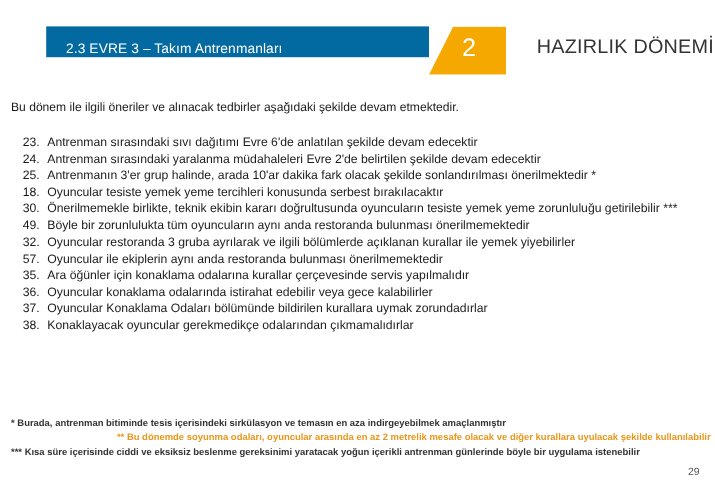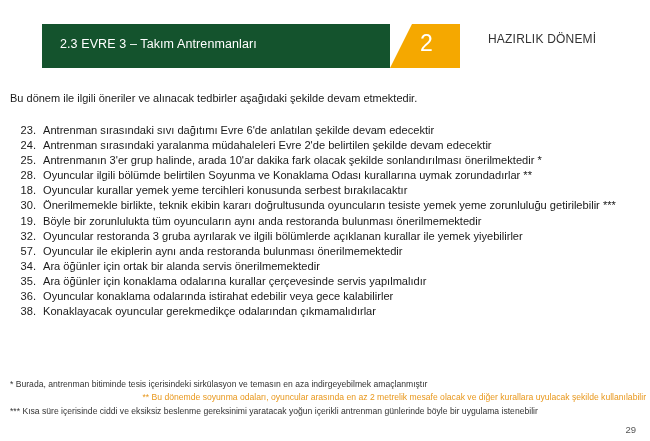--- a/index.html
+++ b/index.html
@@ -22,22 +22,22 @@
     top: 24px;
     left: 42px;
     width: 566px;
     height: 44px;
   }
   .header-left {
     position: absolute;
     left: 0;
     top: 0;
     width: 348px;
-    height: 44px;
-    background: #14532d;
+    height: 28px;
+    background: #0369a1;
   }
   .header-left-text {
     position: absolute;
     left: 18px;
     top: 13px;
     font-size: 12.5px;
     color: #ffffff;
     letter-spacing: .1px;
     white-space: nowrap;
   }
@@ -55,21 +55,21 @@
     left: 378px;
     top: 6px;
     font-size: 23px;
     color: #ffffff;
     font-weight: 400;
   }
   .header-title {
     position: absolute;
     left: 446px;
     top: 8px;
-    font-size: 12px;
+    font-size: 18px;
     color: #333333;
     letter-spacing: .2px;
     white-space: nowrap;
   }
 
   
   .intro {
     position: absolute;
     left: 10px;
     top: 92px;
@@ -108,20 +108,21 @@
     position: absolute;
     left: 10px;
     top: 378px;
     width: 636px;
   }
   .note {
     font-size: 8.6px;
     line-height: 13.4px;
     color: #333333;
     white-space: nowrap;
+    font-weight: bold;
   }
   .note.orange {
     color: #e8971b;
     text-align: right;
   }
 
   .page-number {
     position: absolute;
     right: 14px;
     bottom: 6px;
@@ -151,54 +152,50 @@
     </div>
   <div class="list-item">
       <span class="li-num">24.</span>
       <span class="li-text">Antrenman sırasındaki yaralanma müdahaleleri Evre 2'de belirtilen şekilde devam edecektir</span>
     </div>
   <div class="list-item">
       <span class="li-num">25.</span>
       <span class="li-text">Antrenmanın 3'er grup halinde, arada 10'ar dakika fark olacak şekilde sonlandırılması önerilmektedir *</span>
     </div>
   <div class="list-item">
-      <span class="li-num">28.</span>
-      <span class="li-text">Oyuncular ilgili bölümde belirtilen Soyunma ve Konaklama Odası kurallarına uymak zorundadırlar **</span>
-    </div>
-  <div class="list-item">
       <span class="li-num">18.</span>
-      <span class="li-text">Oyuncular kurallar yemek yeme tercihleri konusunda serbest bırakılacaktır</span>
+      <span class="li-text">Oyuncular tesiste yemek yeme tercihleri konusunda serbest bırakılacaktır</span>
     </div>
   <div class="list-item">
       <span class="li-num">30.</span>
       <span class="li-text">Önerilmemekle birlikte, teknik ekibin kararı doğrultusunda oyuncuların tesiste yemek yeme zorunluluğu getirilebilir ***</span>
     </div>
   <div class="list-item">
-      <span class="li-num">19.</span>
+      <span class="li-num">49.</span>
       <span class="li-text">Böyle bir zorunlulukta tüm oyuncuların aynı anda restoranda bulunması önerilmemektedir</span>
     </div>
   <div class="list-item">
       <span class="li-num">32.</span>
       <span class="li-text">Oyuncular restoranda 3 gruba ayrılarak ve ilgili bölümlerde açıklanan kurallar ile yemek yiyebilirler</span>
     </div>
   <div class="list-item">
       <span class="li-num">57.</span>
       <span class="li-text">Oyuncular ile ekiplerin aynı anda restoranda bulunması önerilmemektedir</span>
     </div>
   <div class="list-item">
-      <span class="li-num">34.</span>
-      <span class="li-text">Ara öğünler için ortak bir alanda servis önerilmemektedir</span>
-    </div>
-  <div class="list-item">
       <span class="li-num">35.</span>
       <span class="li-text">Ara öğünler için konaklama odalarına kurallar çerçevesinde servis yapılmalıdır</span>
     </div>
   <div class="list-item">
       <span class="li-num">36.</span>
       <span class="li-text">Oyuncular konaklama odalarında istirahat edebilir veya gece kalabilirler</span>
+    </div>
+  <div class="list-item">
+      <span class="li-num">37.</span>
+      <span class="li-text">Oyuncular Konaklama Odaları bölümünde bildirilen kurallara uymak zorundadırlar</span>
     </div>
   <div class="list-item">
       <span class="li-num">38.</span>
       <span class="li-text">Konaklayacak oyuncular gerekmedikçe odalarından çıkmamalıdırlar</span>
     </div>
 </div>
 
 <div class="notes">
   <div class="note">* Burada, antrenman bitiminde tesis içerisindeki sirkülasyon ve temasın en aza indirgeyebilmek amaçlanmıştır</div>
   <div class="note orange">** Bu dönemde soyunma odaları, oyuncular arasında en az 2 metrelik mesafe olacak ve diğer kurallara uyulacak şekilde kullanılabilir</div>

